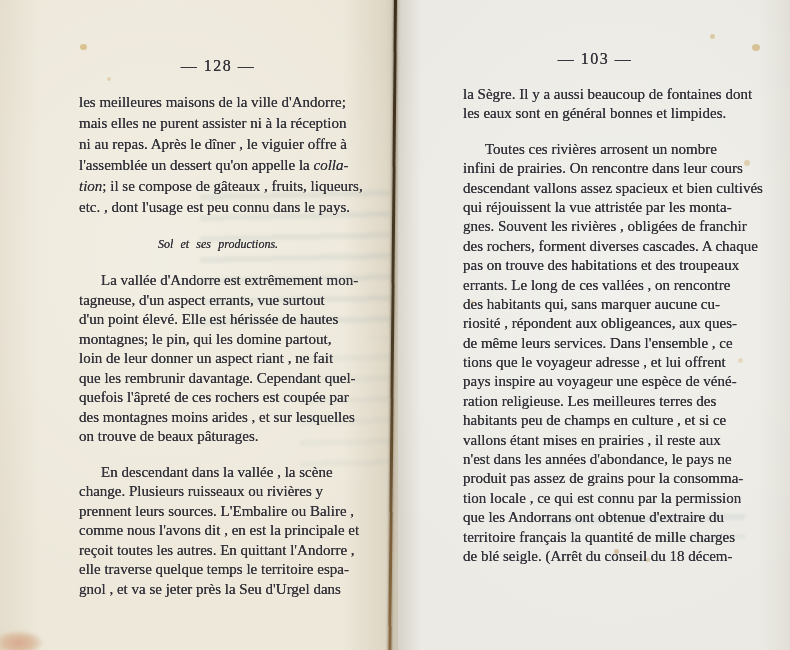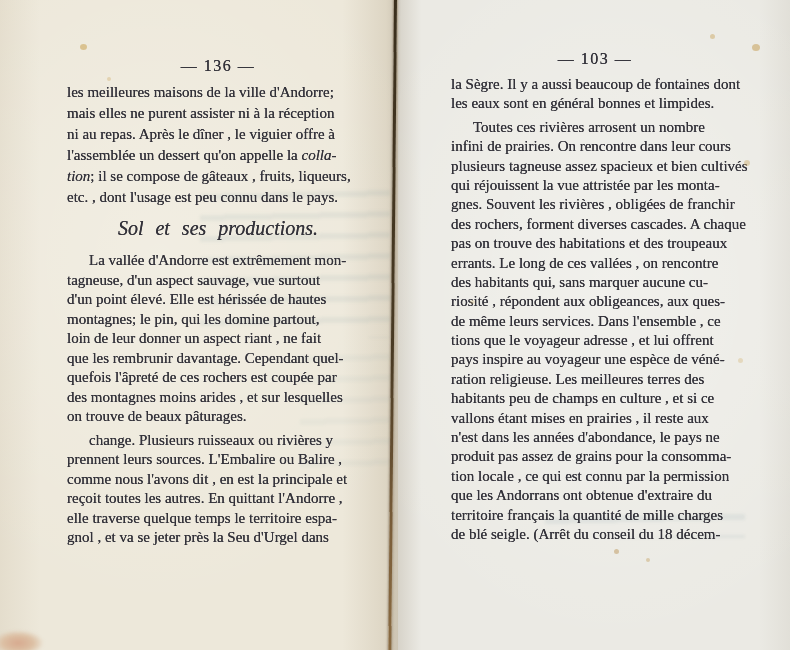--- a/index.html
+++ b/index.html
@@ -31,24 +31,24 @@
   }
   .block{position:absolute;font-size:15px;}
   .block-left{left:63px;top:55px;width:310px;}
   .block-right{left:447px;top:48px;width:296px;}
   .pnum{
     height:21px;line-height:21px;text-align:center;font-size:16px;
     letter-spacing:1.5px;margin-bottom:6px;text-shadow:0 0 .4px currentColor;
   }
   .heading{
     margin:10px 0 12px 0;height:21px;line-height:21px;text-align:center;
-    font-style:italic;font-size:20px;word-spacing:.35em;font-weight:normal;
+    font-style:italic;font-size:12px;word-spacing:.35em;font-weight:normal;
     text-shadow:0 0 .3px currentColor;
   }
-  .para{margin:4px;}
+  .para{margin:16px;}
   .page-left-para1 .line{--lh:21px;}
   .block-left .line{--lh2:19.5px;}
   .line{
     height:var(--lh,var(--lh2,19.4px));line-height:var(--lh,var(--lh2,19.4px));
     white-space:nowrap;text-shadow:0 0 .35px currentColor;
   }
   .block-right .line{--lh2:19.4px;}
   .para.indent .line:first-child{padding-left:22px;}
   .line i{font-style:italic;text-align:right;}
   
@@ -70,61 +70,62 @@
 <div class="book">
 
   <div class="page page-left"></div>
   <div class="page page-right"></div>
 
   <div class="showthrough" style="left:200px;top:188px;width:190px;height:150px;"></div>
   <div class="showthrough" style="left:300px;top:350px;width:90px;height:120px;opacity:.3;"></div>
   <div class="showthrough" style="left:545px;top:512px;width:200px;height:26px;opacity:.55;"></div>
 
   <div class="block block-left">
-    <div class="pnum">— 136 —</div>
+    <div class="pnum">— 128 —</div>
     <div class="para cont page-left-para1">
         <div class="line">les meilleures maisons de la ville d'Andorre;</div>
         <div class="line">mais elles ne purent assister ni à la réception</div>
         <div class="line">ni au repas. Après le dîner , le viguier offre à</div>
         <div class="line">l'assemblée un dessert qu'on appelle la <i>colla-</i></div>
         <div class="line"><i>tion</i>; il se compose de gâteaux , fruits, liqueurs,</div>
         <div class="line">etc. , dont l'usage est peu connu dans le pays.</div>
       </div>
     <h3 class="heading">Sol et ses productions.</h3>
     <div class="para indent endshort">
         <div class="line">La vallée d'Andorre est extrêmement mon-</div>
-        <div class="line">tagneuse, d'un aspect sauvage, vue surtout</div>
+        <div class="line">tagneuse, d'un aspect errants, vue surtout</div>
         <div class="line">d'un point élevé. Elle est hérissée de hautes</div>
         <div class="line">montagnes; le pin, qui les domine partout,</div>
         <div class="line">loin de leur donner un aspect riant , ne fait</div>
         <div class="line">que les rembrunir davantage. Cependant quel-</div>
         <div class="line">quefois l'âpreté de ces rochers est coupée par</div>
         <div class="line">des montagnes moins arides , et sur lesquelles</div>
         <div class="line">on trouve de beaux pâturages.</div>
       </div>
     <div class="para indent">
+        <div class="line">En descendant dans la vallée , la scène</div>
         <div class="line">change. Plusieurs ruisseaux ou rivières y</div>
         <div class="line">prennent leurs sources. L'Embalire ou Balire ,</div>
         <div class="line">comme nous l'avons dit , en est la principale et</div>
         <div class="line">reçoit toutes les autres. En quittant l'Andorre ,</div>
         <div class="line">elle traverse quelque temps le territoire espa-</div>
         <div class="line">gnol , et va se jeter près la Seu d'Urgel dans</div>
       </div>
   </div>
 
   <div class="block block-right">
     <div class="pnum">— 103 —</div>
     <div class="para cont">
         <div class="line">la Sègre. Il y a aussi beaucoup de fontaines dont</div>
         <div class="line">les eaux sont en général bonnes et limpides.</div>
       </div>
     <div class="para indent endshort">
         <div class="line">Toutes ces rivières arrosent un nombre</div>
         <div class="line">infini de prairies. On rencontre dans leur cours</div>
-        <div class="line">plusieurs tagneuse assez spacieux et bien cultivés</div>
+        <div class="line">descendant vallons assez spacieux et bien cultivés</div>
         <div class="line">qui réjouissent la vue attristée par les monta-</div>
         <div class="line">gnes. Souvent les rivières , obligées de franchir</div>
         <div class="line">des rochers, forment diverses cascades. A chaque</div>
         <div class="line">pas on trouve des habitations et des troupeaux</div>
         <div class="line">errants. Le long de ces vallées , on rencontre</div>
         <div class="line">des habitants qui, sans marquer aucune cu-</div>
         <div class="line">riosité , répondent aux obligeances, aux ques-</div>
         <div class="line">de même leurs services. Dans l'ensemble , ce</div>
         <div class="line">tions que le voyageur adresse , et lui offrent</div>
         <div class="line">pays inspire au voyageur une espèce de véné-</div>

